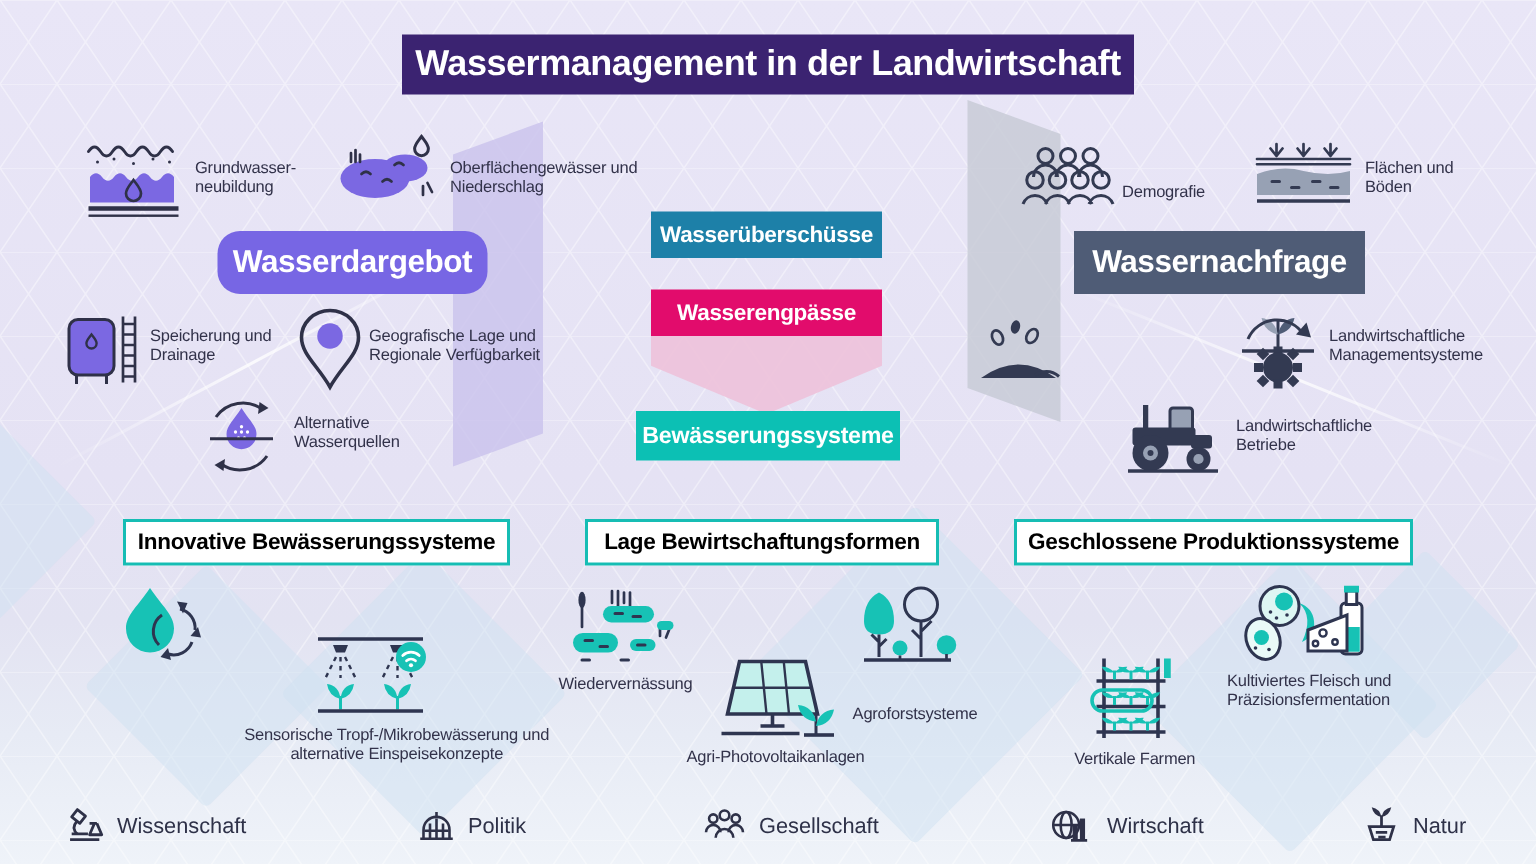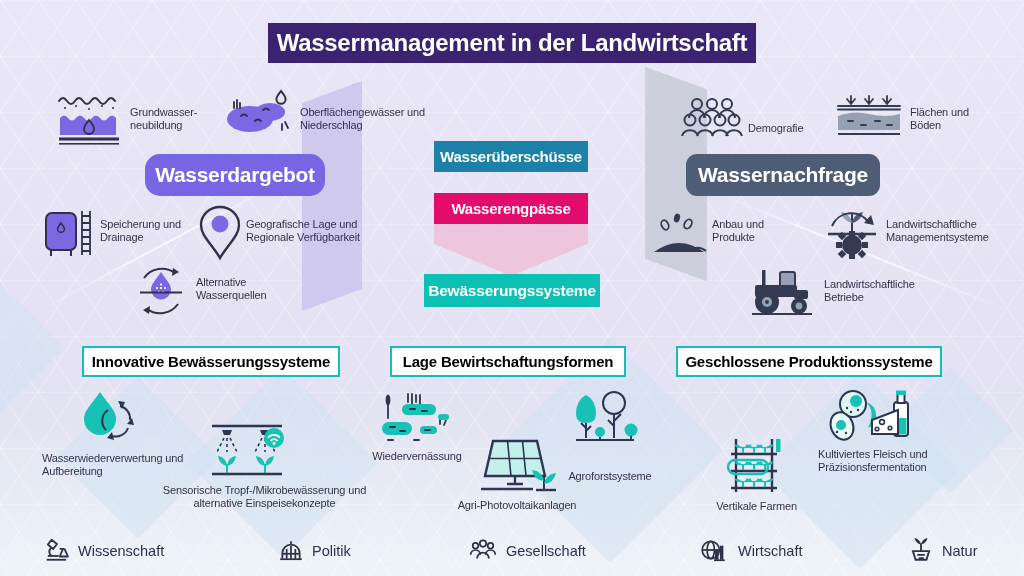--- a/index.html
+++ b/index.html
@@ -10,21 +10,21 @@
   .dia{position:absolute;background:#cfe1f1;opacity:.5;transform:rotate(45deg);border-radius:4px;}
   .chev{position:absolute;opacity:.8;}
   .chevL{left:302px;top:92px;width:60px;height:208px;background:#c9c2ec;transform:skewY(-20deg);}
   .chevR{left:645px;top:78px;width:62px;height:192px;background:#c6c9d5;transform:skewY(20deg);}
   .streak{position:absolute;height:2px;background:linear-gradient(90deg,rgba(255,255,255,0),rgba(255,255,255,.8),rgba(255,255,255,0));}
 
   .title{position:absolute;left:268px;top:23px;width:488px;height:40px;background:#3b2371;color:#fff;
     display:flex;align-items:center;justify-content:center;font-size:24px;font-weight:700;letter-spacing:-.3px;}
   .hbox{position:absolute;display:flex;align-items:center;justify-content:center;color:#fff;font-weight:700;letter-spacing:-.3px;}
   .hb-supply{left:145px;top:154px;width:180px;height:42px;background:#7766e4;font-size:21px;border-radius:15px;}
-  .hb-demand{left:686px;top:154px;width:194px;height:42px;background:#4f5c76;font-size:21px;border-radius:11px;}
+  .hb-demand{left:716px;top:154px;width:194px;height:42px;background:#4f5c76;font-size:21px;}
   .cbox{position:absolute;display:flex;align-items:center;justify-content:center;color:#fff;font-weight:700;font-size:15px;letter-spacing:-.2px;}
   .cb-surplus{left:434px;top:141px;width:154px;height:31px;background:#1d80a8;}
   .cb-short{left:434px;top:193px;width:154px;height:31px;background:#e20c6c;}
   .cb-sol{left:424px;top:274px;width:176px;height:33px;background:#0cc0b4;font-size:15.5px;}
   .pink-arrow{position:absolute;left:434px;top:224px;width:154px;height:52px;background:#eec2da;opacity:.92;
     clip-path:polygon(0 0,100% 0,100% 38%,50% 100%,0 38%);}
   .catbox{position:absolute;height:31px;background:#fff;border:2px solid #16bdb4;color:#000000;
     display:flex;align-items:center;justify-content:center;font-weight:700;font-size:15px;letter-spacing:-.2px;box-sizing:border-box;}
   .lbl{position:absolute;font-size:11px;font-weight:500;line-height:1.18;letter-spacing:-.15px;color:#32324a;}
   .ctr{text-align:center;}
@@ -166,21 +166,20 @@
 
   <div class="hbox hb-demand">Wassernachfrage</div>
 
   <svg class="ic" style="left:652px;top:212px;" width="56" height="46" viewBox="0 0 56 46">
     <ellipse cx="13" cy="13" rx="3.4" ry="5" transform="rotate(-25 13 13)" fill="none" stroke="#333a52" stroke-width="1.8"></ellipse>
     <ellipse cx="25" cy="6" rx="3" ry="4.5" transform="rotate(15 25 6)" fill="#333a52"></ellipse>
     <ellipse cx="36" cy="12" rx="3.4" ry="5" transform="rotate(30 36 12)" fill="none" stroke="#333a52" stroke-width="1.8"></ellipse>
     <path d="M2 40 Q27 22 52 40 Z" fill="#333a52"></path>
     <path d="M38 38 q9 -5 16 1" stroke="#333a52" stroke-width="2" fill="none"></path>
   </svg>
-  <div class="lbl" style="left:712px;top:218px;width:85px;">Anbau und Produkte</div>
 
   <svg class="ic" style="left:822px;top:204px;" width="60" height="58" viewBox="0 0 60 58">
     <path d="M30 30 V10" stroke="#333a52" stroke-width="2" fill="none"></path>
     <path d="M30 19 q-9 -2 -11 -11 q9 1 11 11 Z" fill="#97a1b4"></path>
     <path d="M30 19 q9 -2 11 -11 q-9 1 -11 11 Z" fill="#4f5c76"></path>
     <path d="M10 22 a21 21 0 0 1 37 -3" stroke="#333a52" stroke-width="2" fill="none"></path>
     <path d="M49 11 l3 10 -10 -2 Z" fill="#333a52"></path>
     <g fill="#333a52">
       <circle cx="30" cy="41" r="10"></circle>
       <rect x="27" y="27" width="6" height="6"></rect>
@@ -220,21 +219,20 @@
       <path d="M44 16 a13 13 0 0 1 10 14"></path>
       <path d="M52 38 a13 13 0 0 1 -16 8"></path>
       <path d="M30 40 a13 13 0 0 1 2 -20"></path>
     </g>
     <g fill="#2e3550">
         <path d="M42 11 l7 1 -3 7 Z"></path>
         <path d="M38 50 l-7 -2 5 -6 Z"></path>
         <path d="M56 28 l2 7 -7 -1 Z"></path>
       </g>
   </svg>
-  <div class="lbl" style="left:42px;top:452px;width:150px;">Wasserwiederverwertung und Aufbereitung</div>
 
   <svg class="ic" style="left:208px;top:418px;" width="78" height="64" viewBox="0 0 78 64">
     <path d="M4 8 H74" stroke="#2e3550" stroke-width="2.4"></path>
     <path d="M14 12 h10 l-2 5 h-6 Z M52 12 h10 l-2 5 h-6 Z" fill="#2e3550"></path>
     <g stroke="#2e3550" stroke-width="1.6" fill="none" stroke-dasharray="3 3">
       <path d="M16 20 L9 34 M19 20 L19 34 M22 20 L29 34"></path>
       <path d="M54 20 L47 34 M57 20 L57 34 M60 20 L67 34"></path>
     </g>
     <g>
       <path d="M19 55 v-9 M57 55 v-9" stroke="#17c2b5" stroke-width="2" fill="none"></path>

